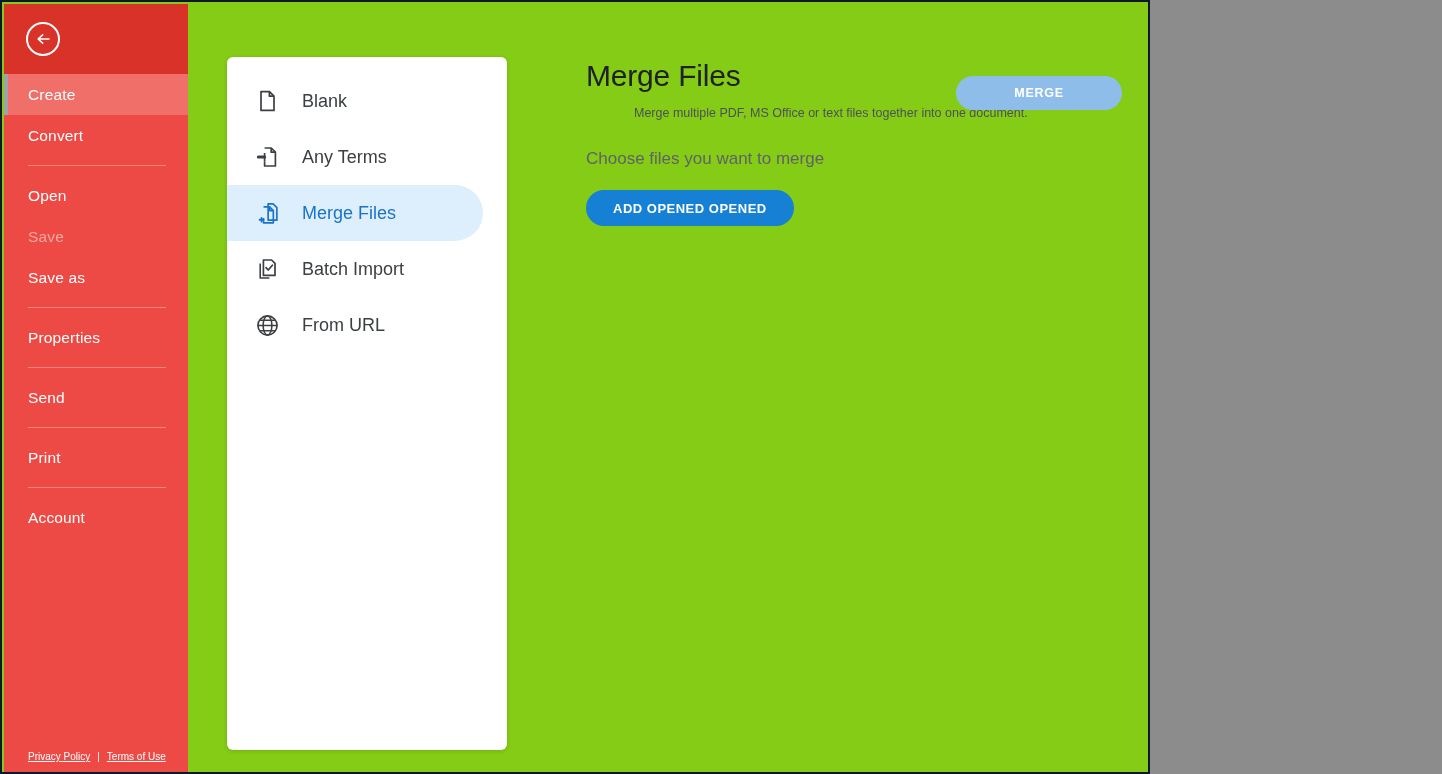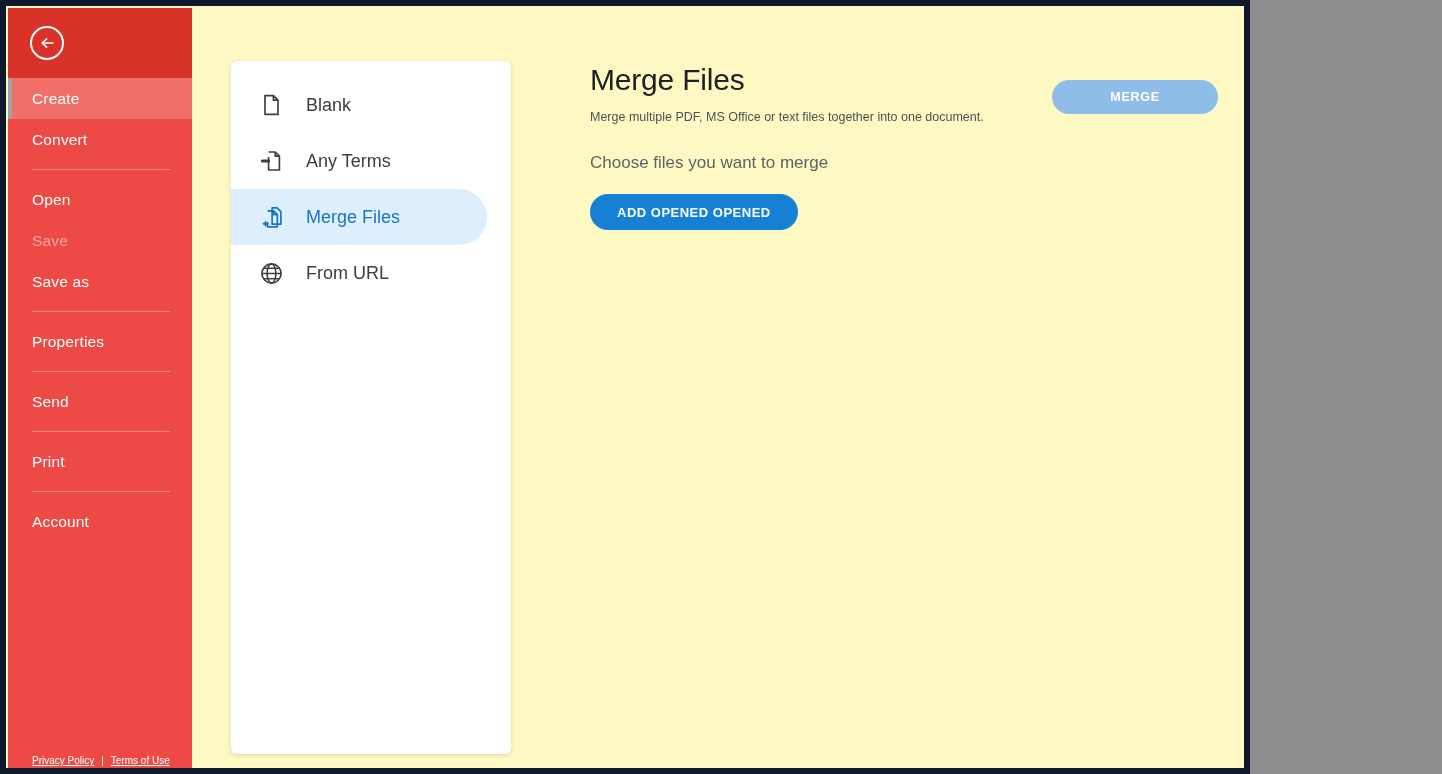--- a/index.html
+++ b/index.html
@@ -7,24 +7,24 @@
   html, body {
     width: 1442px;
     height: 774px;
     overflow: hidden;
     font-family: "Liberation Sans", sans-serif;
     background: #8c8c8c;
   }
 
   #app {
     position: relative;
-    width: 1250px;
+    width: 1150px;
     height: 774px;
-    background: #fef9c3;
-    border: 6px solid #0f172a;
+    background: #84cc16;
+    border: 2px solid #0f172a;
     overflow: hidden;
   }
 
   
   #sidebar {
     position: absolute;
     left: 2px;
     top: 2px;
     width: 184px;
     height: 770px;
@@ -175,20 +175,21 @@
     color: #202124;
     letter-spacing: -0.2px;
     line-height: 38px;
   }
 
   #main-subtitle {
     margin-top: 10px;
     font-size: 12.5px;
     color: #4d5156;
     line-height: 16px;
+    margin-left: 48px;
   }
 
   #main-prompt {
     margin-top: 27px;
     font-size: 17px;
     color: #5f6368;
     line-height: 22px;
   }
 
   #main-actions {
@@ -325,20 +326,30 @@
         <svg width="25" height="25" viewBox="0 0 24 24">
           <path d="M12.6 2.8 H17.4 L21 6.4 V18.4 H12.6 Z" fill="none" stroke="#1a73c8" stroke-width="1.6" stroke-linejoin="round"></path>
           <path d="M8.2 5.6 H14 L17.6 9.2 V21 H8.2 V16.4" fill="none" stroke="#1a73c8" stroke-width="1.6" stroke-linejoin="round"></path>
           <path d="M14 5.6 V9.2 H17.6" fill="none" stroke="#1a73c8" stroke-width="1.6" stroke-linejoin="round"></path>
           <path d="M4.4 18 H8.2 M6.3 16.1 V19.9" fill="none" stroke="#1a73c8" stroke-width="1.7" stroke-linecap="round"></path>
         </svg>
       </span>
       <span class="list-label">Merge Files</span>
     </div>
 
+    <div class="list-row">
+      <span class="list-icon">
+        <svg width="24" height="24" viewBox="0 0 24 24">
+          <path d="M5.2 6.4 V21 H14.4" fill="none" stroke="#3c4043" stroke-width="1.6" stroke-linejoin="round"></path>
+          <path d="M8.4 3 H16.6 L20 6.4 V18.4 H8.4 Z" fill="none" stroke="#3c4043" stroke-width="1.7" stroke-linejoin="round"></path>
+          <path d="M11 10.6 L13.2 13 L17.4 8.2" fill="none" stroke="#3c4043" stroke-width="1.7" stroke-linecap="round" stroke-linejoin="round"></path>
+        </svg>
+      </span>
+      <span class="list-label">Batch Import</span>
+    </div>
 
     <div class="list-row">
       <span class="list-icon">
         <svg width="25" height="25" viewBox="0 0 24 24">
           <circle cx="12" cy="12" r="9.2" fill="none" stroke="#3c4043" stroke-width="1.6"></circle>
           <ellipse cx="12" cy="12" rx="4.2" ry="9.2" fill="none" stroke="#3c4043" stroke-width="1.5"></ellipse>
           <path d="M2.8 12 H21.2 M4.3 7 H19.7 M4.3 17 H19.7" fill="none" stroke="#3c4043" stroke-width="1.5"></path>
         </svg>
       </span>
       <span class="list-label">From URL</span>

